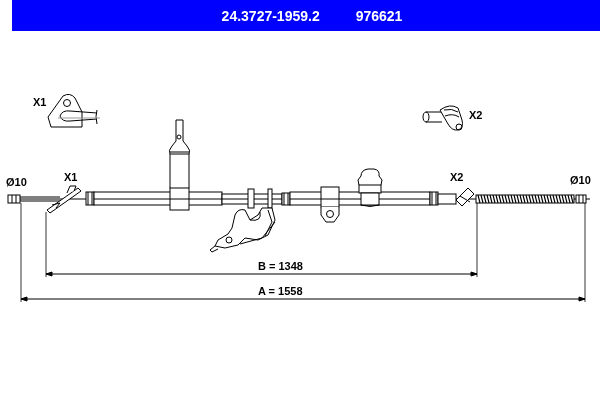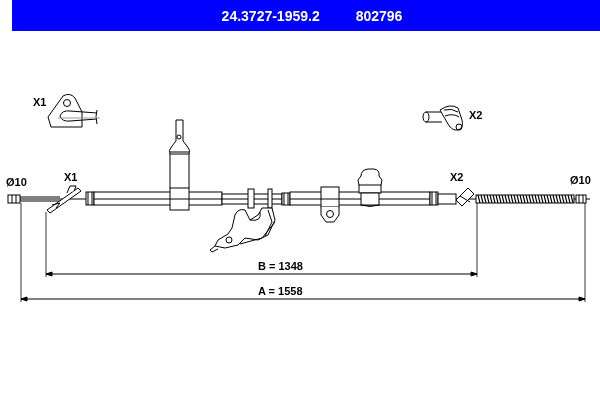--- a/index.html
+++ b/index.html
@@ -12,21 +12,21 @@
     }
     .header .part { margin-right: 36px; }
     svg.diagram { position: absolute; left: 0; top: 0; }
     .lbl { font-family: "Liberation Sans", sans-serif; font-weight: bold; font-size: 11px; fill: #000; }
   </style>
 </head>
 <body>
 
 <div class="header">
   <span class="part">24.3727-1959.2</span>
-  <span>802796</span>
+  <span>976621</span>
 </div>
 
 <svg class="diagram" width="600" height="400" viewBox="0 0 600 400">
   <g fill="none" stroke="#000" stroke-width="1">
 
     <g>
       <path d="M48,117 L63,96 Q70,92 75,98 L82,112 L82,127 L51,127 Z" fill="#fff"></path>
       <circle cx="67" cy="103" r="3.5"></circle>
       <path d="M60,116 Q62,110 70,111 L97,113 M60,116 Q62,122 70,121 L97,119"></path>
       <path d="M97,110 Q95,116 97,124"></path>

